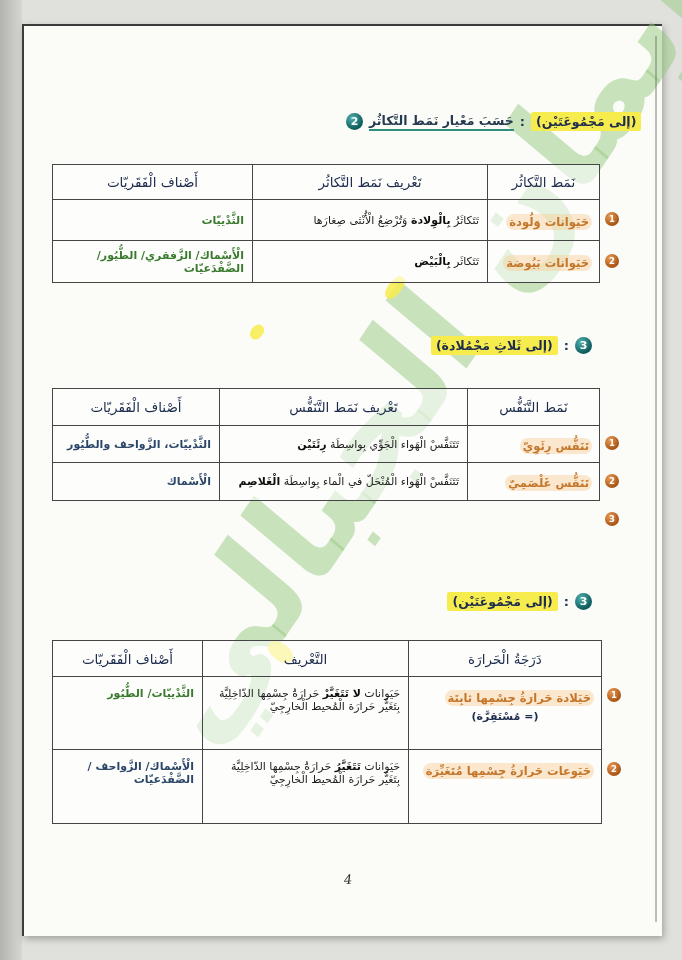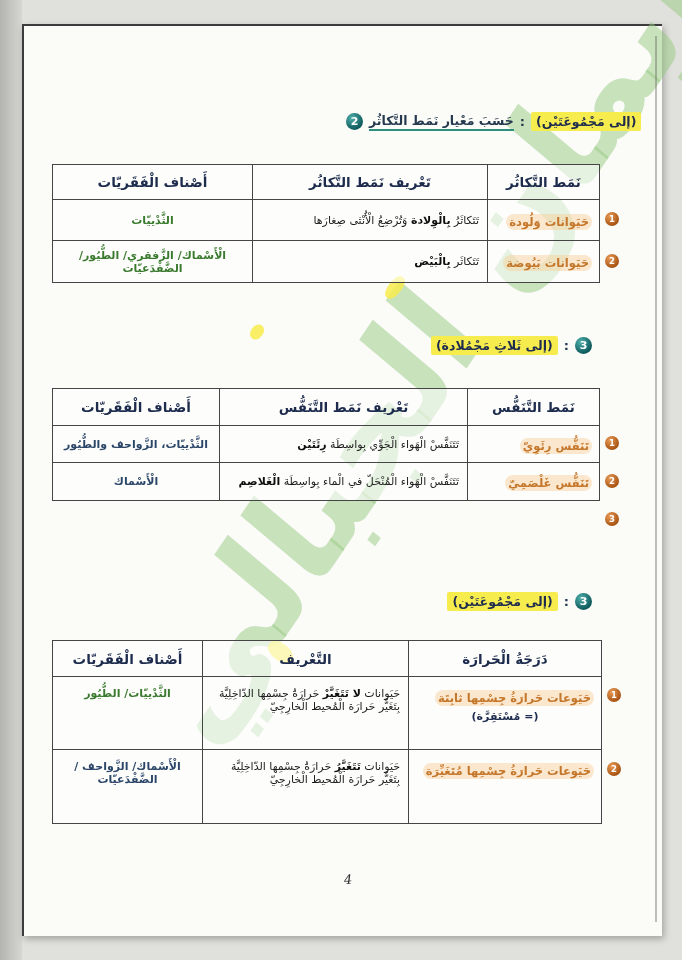--- a/index.html
+++ b/index.html
@@ -35,30 +35,30 @@
            border-bottom:2px solid #2e8f7c;padding-bottom:1px;text-align:right;}
   .hd-colon{font-size:13px;font-weight:bold;color:#25394f;}
   .hl{background:#f7ec4e;color:#1d2b4d;font-weight:bold;font-size:12.5px;
       padding:2px 5px;border-radius:2px;}
 
   
   .tblwrap{position:absolute;}
   table.t{border-collapse:collapse;direction:rtl;table-layout:fixed;width:100%;
           background:rgba(255,255,255,0.55);}
   .t th,.t td{border:1.3px solid #454545;overflow:hidden;}
-  .t th{font-size:13.5px;font-weight:bold;color:#1d2b4d;text-align:center;padding:6px 4px;}
+  .t th{font-size:13.5px;font-weight:normal;color:#1d2b4d;text-align:center;padding:6px 4px;}
   td.lab{text-align:right;padding:4px 7px;vertical-align:middle;}
   .labtx{color:#c4762a;font-weight:bold;font-size:11.5px;
          background:rgba(246,203,148,0.45);padding:1px 3px;border-radius:8px;
          box-decoration-break:clone;}
   .labsub{display:block;text-align:center;color:#1d2b4d;font-weight:bold;
           font-size:11px;margin-top:4px;}
   td.def{font-size:11px;color:#1d1d1d;text-align:right;padding:4px 8px;vertical-align:middle;}
   td.def b{color:#0e0e0e;}
-  td.cls{font-size:11px;font-weight:bold;text-align:center;padding:4px 8px;vertical-align:middle;}
+  td.cls{font-size:11px;font-weight:bold;text-align:right;padding:4px 8px;vertical-align:middle;}
   .cls-green{color:#3a7a2e;}
   .cls-navy{color:#2b4668;margin-left:22px;}
   tr.vtop td{vertical-align:top;padding-top:10px;}
 
   
   .onum{position:absolute;width:14px;height:14px;border-radius:50%;
         background:radial-gradient(circle at 35% 30%,#e89a55,#a85312 72%);
         color:#fff;font-size:8.5px;font-weight:bold;display:flex;
         align-items:center;justify-content:center;}
 
@@ -163,21 +163,21 @@
             <col style="width:206px">
             <col style="width:150px">
           </colgroup>
         <tbody>
             <tr style="height:36px">
           <th>دَرَجَةُ الْحَرارَة</th>
           <th>التَّعْريف</th>
           <th>أَصْناف الْفَقَريّات</th>
         </tr>
         <tr class="vtop" style="height:73px">
-          <td class="lab"><span class="labtx">حَيَوعات حَرارَةُ جِسْمِها ثابِتَة</span>
+          <td class="lab"><span class="labtx">حَيَلادة حَرارَةُ جِسْمِها ثابِتَة</span>
             <span class="labsub">(= مُسْتَقِرَّة)</span></td>
           <td class="def"><span>حَيَوانات </span><b>لا تَتَغَيَّرْ</b><span> حَرارَةُ جِسْمِها الدّاخِلِيَّة بِتَغَيُّر حَرارَة الْمُحيط الْخارِجِيّ</span></td>
           <td class="cls cls-green">الثَّدْييّات/ الطُّيُور</td>
         </tr>
         <tr class="vtop" style="height:74px">
           <td class="lab"><span class="labtx">حَيَوعات حَرارَةُ جِسْمِها مُتَغَيِّرَة</span></td>
           <td class="def"><span>حَيَوانات </span><b>تَتَغَيَّرُ</b><span> حَرارَةُ جِسْمِها الدّاخِلِيَّة بِتَغَيُّر حَرارَة الْمُحيط الْخارِجِيّ</span></td>
           <td class="cls cls-navy">الْأَسْماك/ الزَّواحف / الضَّفْدَعيّات</td>
         </tr>
       </tbody>

